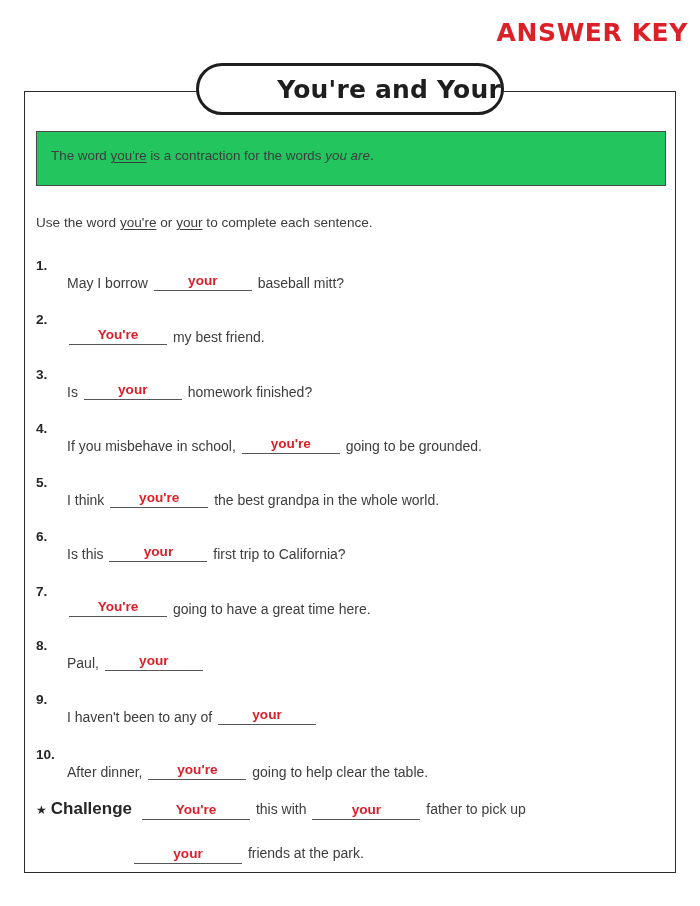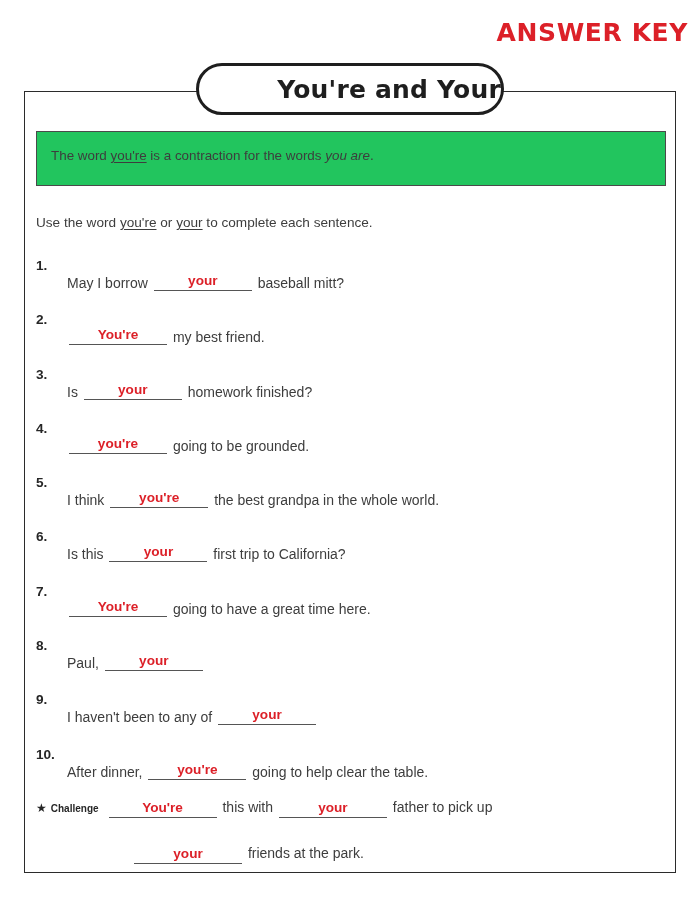--- a/index.html
+++ b/index.html
@@ -158,21 +158,21 @@
   }
   .challenge-line {
     display: flex;
     align-items: baseline;
     white-space: nowrap;
     height: 27px;
   }
   .challenge-line.second { padding-left: 96px; margin-top: 19px; }
   .challenge-label {
     font-weight: bold;
-    font-size: 10px;
+    font-size: 17px;
     color: #262626;
     margin-right: 8px;
   }
   .star-icon {
     font-size: 12px;
     color: #262626;
     margin-right: 4px;
     line-height: 1;
   }
 </style>
@@ -218,20 +218,21 @@
       <span class="q-num">3.</span>
       <span class="q-text">
         <span class="seg">Is </span>
         <span class="blank">your</span>
         <span class="seg"> homework finished?</span>
       </span>
     </div>
     <div class="question-row">
       <span class="q-num">4.</span>
       <span class="q-text">
+        <span class="seg">If you misbehave in school, </span>
         <span class="blank">you're</span>
         <span class="seg"> going to be grounded.</span>
       </span>
     </div>
     <div class="question-row">
       <span class="q-num">5.</span>
       <span class="q-text">
         <span class="seg">I think </span>
         <span class="blank">you're</span>
         <span class="seg"> the best grandpa in the whole world.</span>

